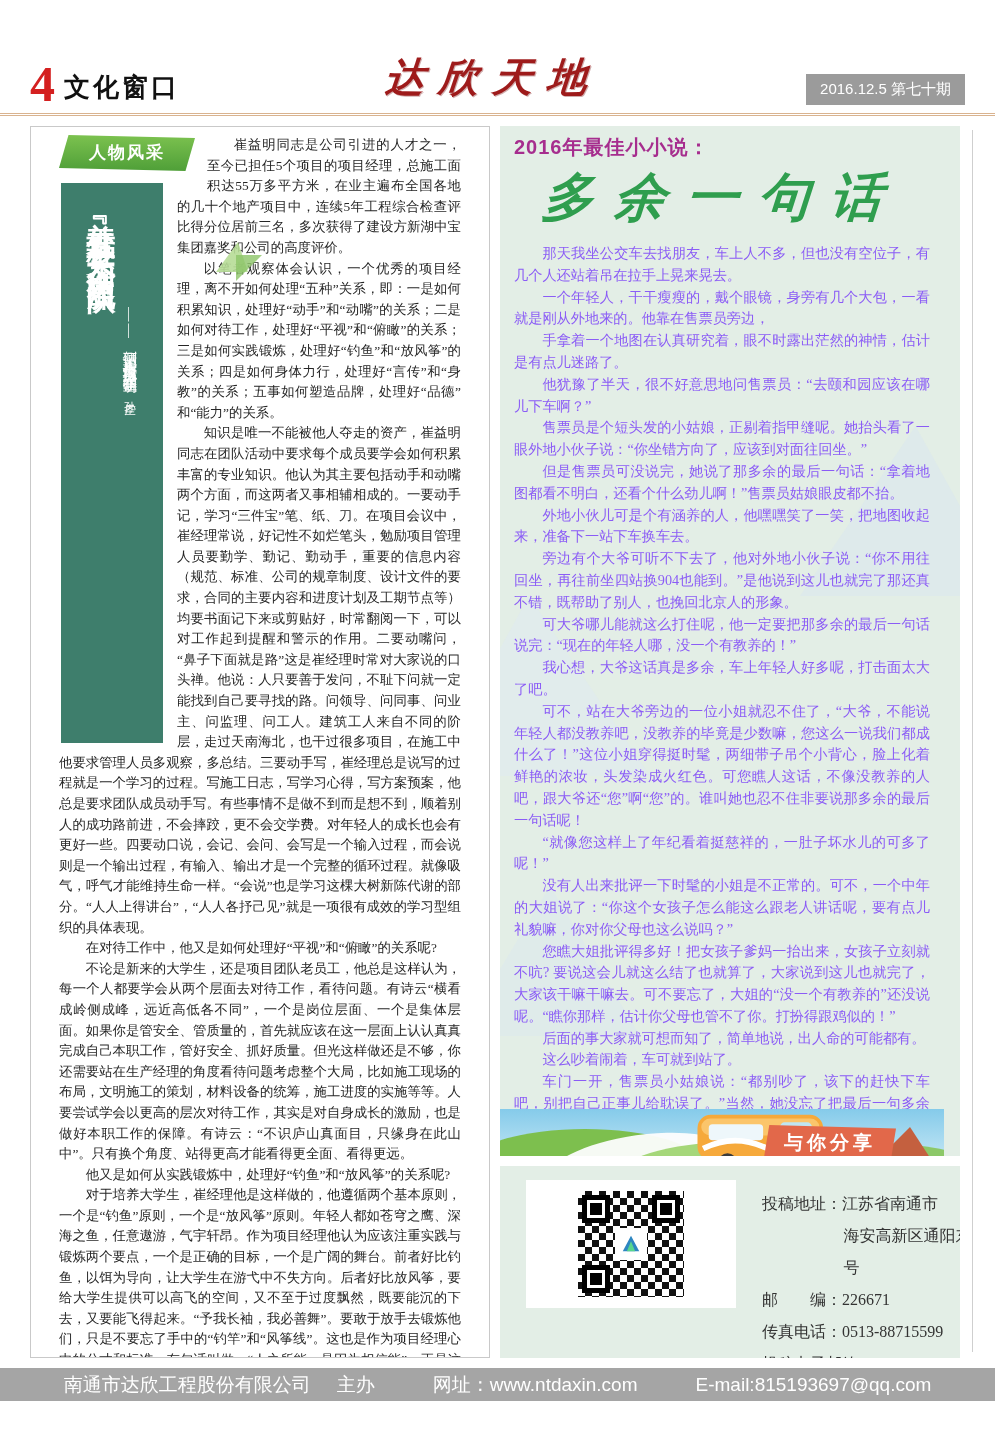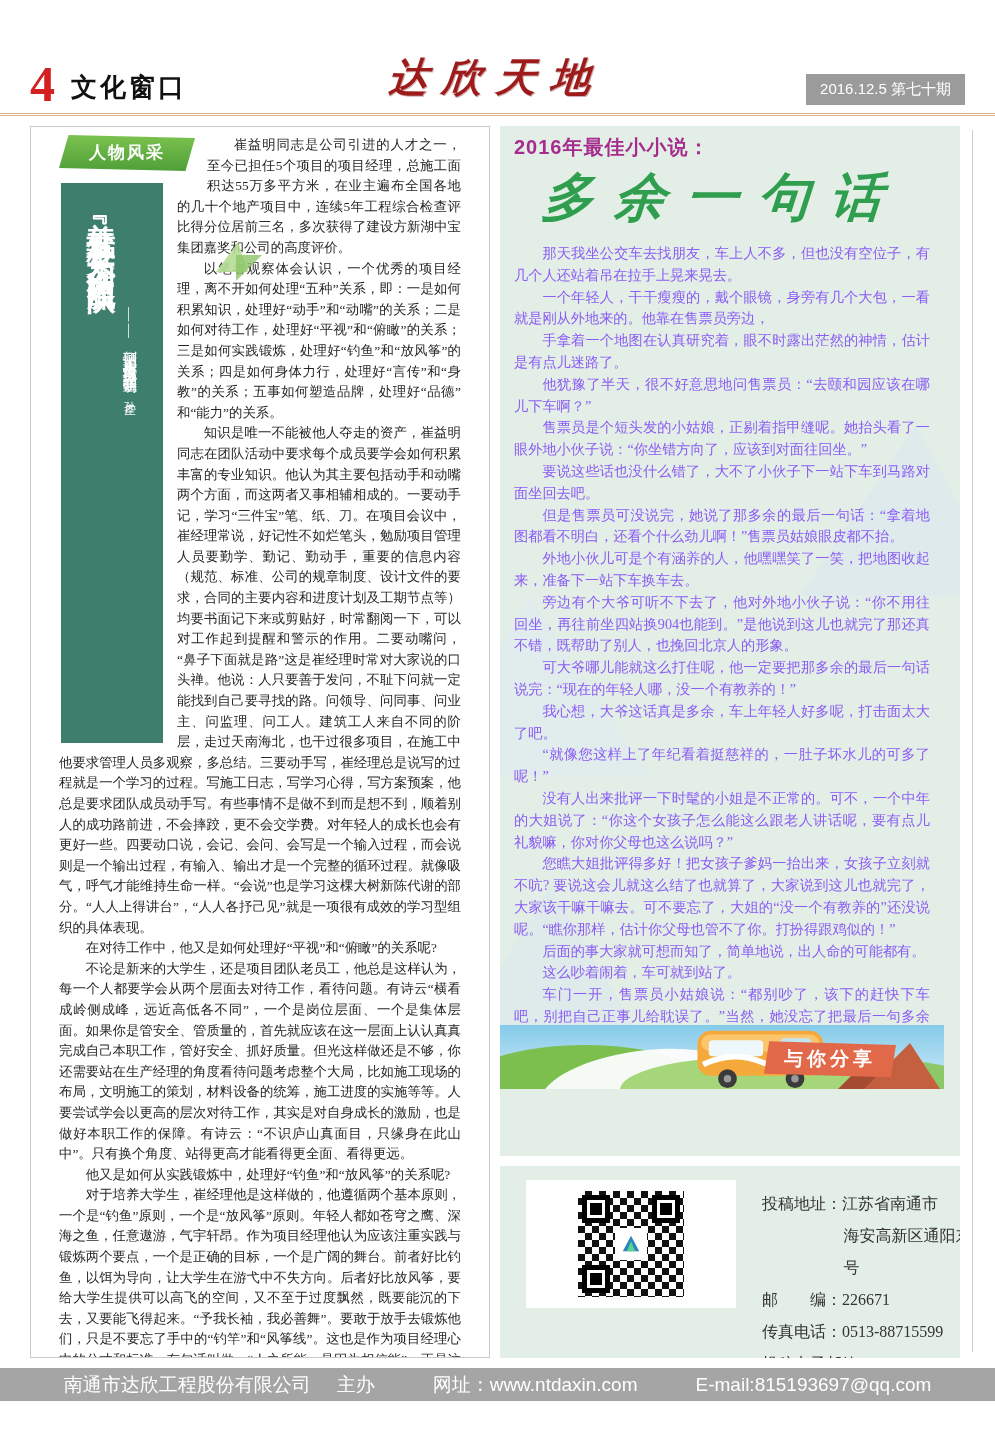--- a/index.html
+++ b/index.html
@@ -9,21 +9,21 @@
   }
   html,body{margin:0;padding:0;background:#fff;}
   .page{position:relative;width:995px;height:1437px;overflow:hidden;background:#fff;
         font-family:"Liberation Serif",serif;color:#2a2a2a;}
   
   .header{display:flex;align-items:flex-end;padding:50px 30px 8px 30px;
           border-bottom:3px double #d9b38f;}
   .pageno{font-family:"Liberation Serif",serif;font-size:50px;line-height:.85;
           font-weight:700;color:var(--page_red);}
   .section-title{font-family:Liberation Mono, monospace;font-size:26px;font-weight:700;
-          letter-spacing:3px;color:#111;margin-left:16px;}
+          letter-spacing:3px;color:#111;margin-left:9px;}
   .masthead{flex:1;text-align:center;font-size:40px;font-weight:700;font-style:italic;
           letter-spacing:14px;color:var(--brand_red);transform:skewX(-5deg);
           text-shadow:1px 1px 0 rgba(120,20,20,.35);}
   .issue-box{background:#9b9b9b;color:#fff;font-family:"Liberation Sans",sans-serif;
           font-size:15px;padding:6px 14px;white-space:nowrap;}
   
   .columns{display:flex;gap:10px;padding:0 30px;margin-top:10px;height:1232px;position:relative;}
   .page-rule{position:absolute;right:22px;top:4px;bottom:6px;width:1px;background:#cfcfcf;}
   .col{box-sizing:border-box;overflow:hidden;}
   .col.left{width:460px;border:1px solid #c9c9c9;background:#fff;padding:8px 28px;}
@@ -160,26 +160,26 @@
         <div class="wm wm2"></div>
         <div class="wm wm3"></div>
         <div class="kicker">2016年最佳小小说：</div>
         <h1 class="story-title">多余一句话</h1>
         <div class="story-body">
             <p class="para spara">那天我坐公交车去找朋友，车上人不多，但也没有空位子，有几个人还站着吊在拉手上晃来晃去。</p>
             <p class="para spara">一个年轻人，干干瘦瘦的，戴个眼镜，身旁有几个大包，一看就是刚从外地来的。他靠在售票员旁边，</p>
             <p class="para spara">手拿着一个地图在认真研究着，眼不时露出茫然的神情，估计是有点儿迷路了。</p>
             <p class="para spara">他犹豫了半天，很不好意思地问售票员：“去颐和园应该在哪儿下车啊？”</p>
             <p class="para spara">售票员是个短头发的小姑娘，正剔着指甲缝呢。她抬头看了一眼外地小伙子说：“你坐错方向了，应该到对面往回坐。”</p>
-            <p class="para spara">要说这些话也没什么错了，大不了小伙子下一站下车到马路对面坐回去吧。</p>
             <p class="para spara">但是售票员可没说完，她说了那多余的最后一句话：“拿着地图都看不明白，还看个什么劲儿啊！”售票员姑娘眼皮都不抬。</p>
             <p class="para spara">外地小伙儿可是个有涵养的人，他嘿嘿笑了一笑，把地图收起来，准备下一站下车换车去。</p>
             <p class="para spara">旁边有个大爷可听不下去了，他对外地小伙子说：“你不用往回坐，再往前坐四站换904也能到。”是他说到这儿也就完了那还真不错，既帮助了别人，也挽回北京人的形象。</p>
             <p class="para spara">可大爷哪儿能就这么打住呢，他一定要把那多余的最后一句话说完：“现在的年轻人哪，没一个有教养的！”</p>
             <p class="para spara">我心想，大爷这话真是多余，车上年轻人好多呢，打击面太大了吧。</p>
+            <p class="para spara">可不，站在大爷旁边的一位小姐就忍不住了，“大爷，不能说年轻人都没教养吧，没教养的毕竟是少数嘛，您这么一说我们都成什么了！”这位小姐穿得挺时髦，两细带子吊个小背心，脸上化着鲜艳的浓妆，头发染成火红色。可您瞧人这话，不像没教养的人吧，跟大爷还“您”啊“您”的。谁叫她也忍不住非要说那多余的最后一句话呢！</p>
             <p class="para spara">“就像您这样上了年纪看着挺慈祥的，一肚子坏水儿的可多了呢！”</p>
             <p class="para spara">没有人出来批评一下时髦的小姐是不正常的。可不，一个中年的大姐说了：“你这个女孩子怎么能这么跟老人讲话呢，要有点儿礼貌嘛，你对你父母也这么说吗？”</p>
             <p class="para spara">您瞧大姐批评得多好！把女孩子爹妈一抬出来，女孩子立刻就不吭? 要说这会儿就这么结了也就算了，大家说到这儿也就完了，大家该干嘛干嘛去。可不要忘了，大姐的“没一个有教养的”还没说呢。“瞧你那样，估计你父母也管不了你。打扮得跟鸡似的！”</p>
             <p class="para spara">后面的事大家就可想而知了，简单地说，出人命的可能都有。</p>
             <p class="para spara">这么吵着闹着，车可就到站了。</p>
             <p class="para spara">车门一开，售票员小姑娘说：“都别吵了，该下的赶快下车吧，别把自己正事儿给耽误了。”当然，她没忘了把最后一句多余的话给说出来：“要吵统统都给我下车吵去，不下去我车可不走了啊！烦不烦啊！”</p>
           </div>
         <div class="illustration">
           <div class="sky"></div>
           <div class="hill h1"></div>

